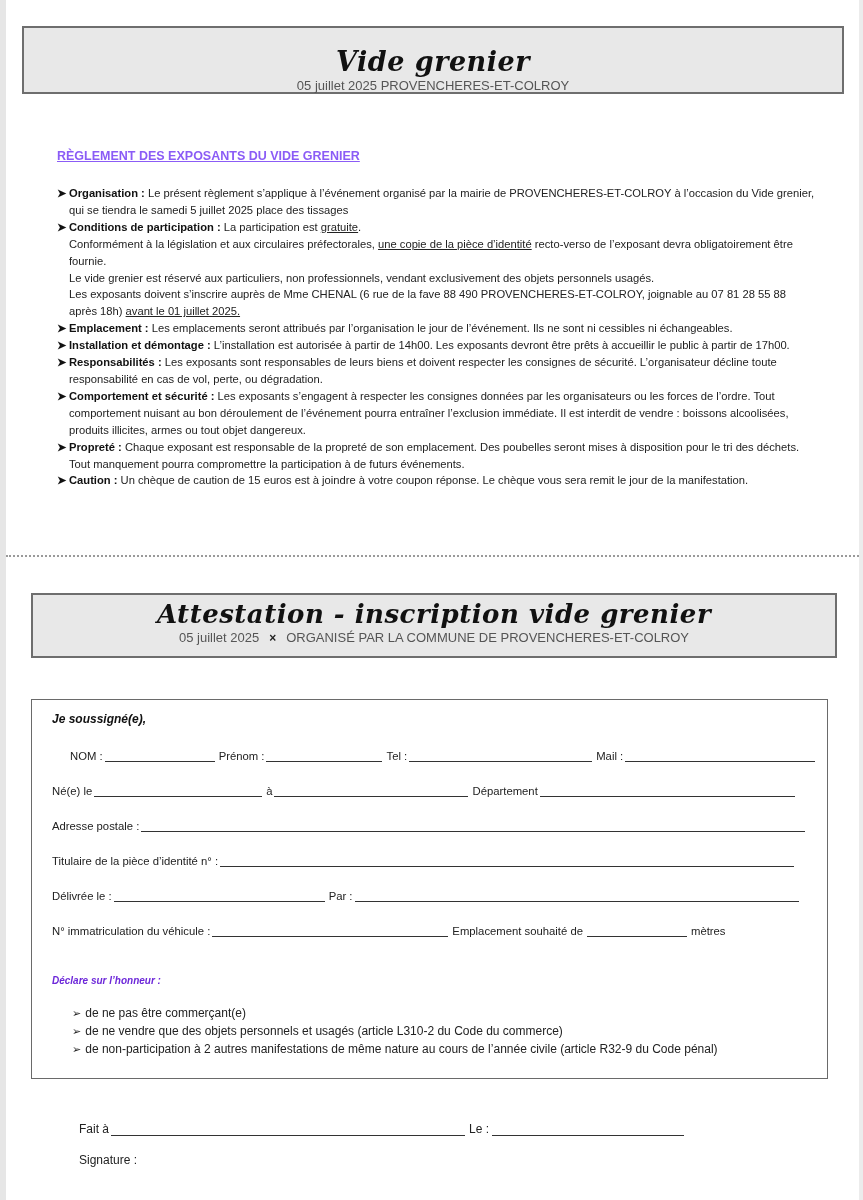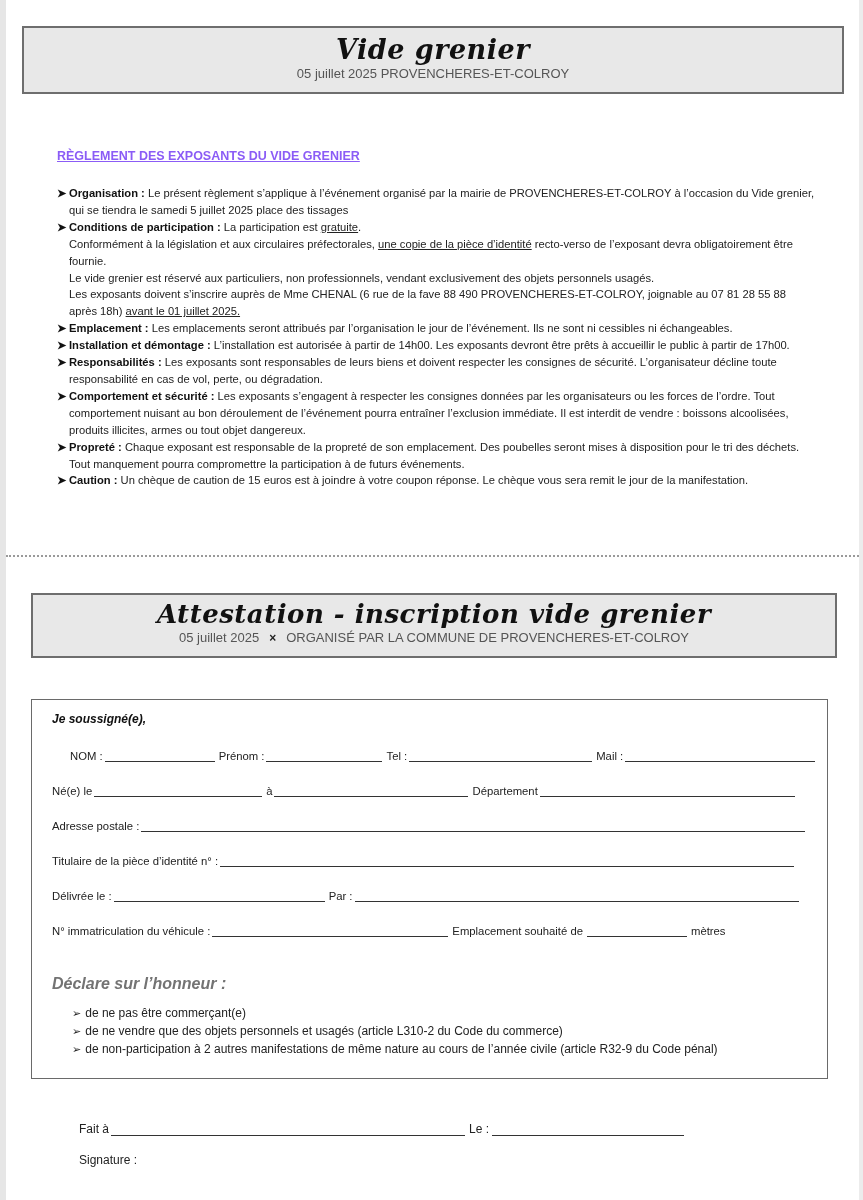--- a/index.html
+++ b/index.html
@@ -5,41 +5,41 @@
   * { box-sizing: border-box; margin: 0; padding: 0; }
   html, body { width: 863px; height: 1200px; background: #ffffff; overflow: hidden; }
   body { position: relative; font-family: "Liberation Sans", sans-serif; color: #1a1a1a; }
   .edge-left { position: absolute; left: 0; top: 0; width: 6px; height: 1200px; background: #e6e6e6; }
   .edge-right { position: absolute; right: 0; top: 0; width: 4px; height: 1200px; background: #ececec; }
 
   .title-box { position: absolute; background: #e8e8e8; border: 2px solid #6e6e6e; text-align: center; }
   .title-box.top { left: 22px; top: 26px; width: 822px; height: 68px; }
   .title-box.mid { left: 31px; top: 593px; width: 806px; height: 65px; }
   .script-title { font-family: "DejaVu Serif", serif; font-style: italic; font-weight: bold; color: #111; letter-spacing: 0.5px; }
-  .title-box.top .script-title { font-size: 27px; margin-top: 6px; }
+  .title-box.top .script-title { font-size: 27px; margin-top: 18px; }
   .title-box.mid .script-title { font-size: 26px; margin-top: 4px; }
   .subtitle { font-family: "Liberation Sans", sans-serif; font-size: 13px; color: #555; margin-top: 1px; }
   .subtitle .sep { margin: 0 10px; font-weight: bold; color: #222; font-size: 12px; }
 
   .rules-heading { position: absolute; left: 57px; top: 149px; font-size: 12.5px; font-weight: bold; text-decoration: underline; color: #8b5cf6; }
   .rules { position: absolute; left: 57px; top: 185px; width: 760px; font-size: 11.2px; line-height: 16.9px; color: #222; }
   .rule { position: relative; padding-left: 12px; }
   .rule .arrow { position: absolute; left: 0; top: 0; font-weight: bold; color: #111; }
   .rule .label { font-weight: bold; color: #111; }
   .rule .para { display: block; }
   .u { text-decoration: underline; }
 
   .cut-line { position: absolute; left: 6px; right: 4px; top: 555px; border-top: 2px dotted #9a9a9a; }
 
   .form-box { position: absolute; left: 31px; top: 699px; width: 797px; height: 380px; border: 1.5px solid #6a6a6a; }
   .form-row { position: absolute; left: 20px; font-size: 11.3px; color: #222; white-space: nowrap; display: flex; align-items: flex-end; }
   .form-row .lbl { margin-right: 2px; }
   .line { display: inline-block; border-bottom: 1px solid #333; height: 11px; margin-right: 4px; }
   .intro { position: absolute; left: 20px; top: 12px; font-size: 12px; font-weight: bold; font-style: italic; color: #111; }
-  .declare { position: absolute; left: 20px; top: 275px; font-size: 16px; font-weight: bold; font-style: italic; color: #737373; }
+  .declare { position: absolute; left: 20px; top: 275px; font-size: 10px; font-weight: bold; font-style: italic; color: #6d28d9; }
   .decl-list { position: absolute; left: 40px; top: 304px; font-size: 12px; line-height: 18px; color: #222; font-family: "Liberation Sans", sans-serif; }
   .decl-list .it { display: block; }
   .decl-list .arr { margin-right: 4px; font-size: 11px; }
 
   .footer-row { position: absolute; left: 51px; font-size: 12px; color: #222; display: flex; align-items: flex-end; white-space: nowrap; margin-left: 28px; }
 </style>
 </head>
 <body>
 
 <div class="edge-left"></div>

